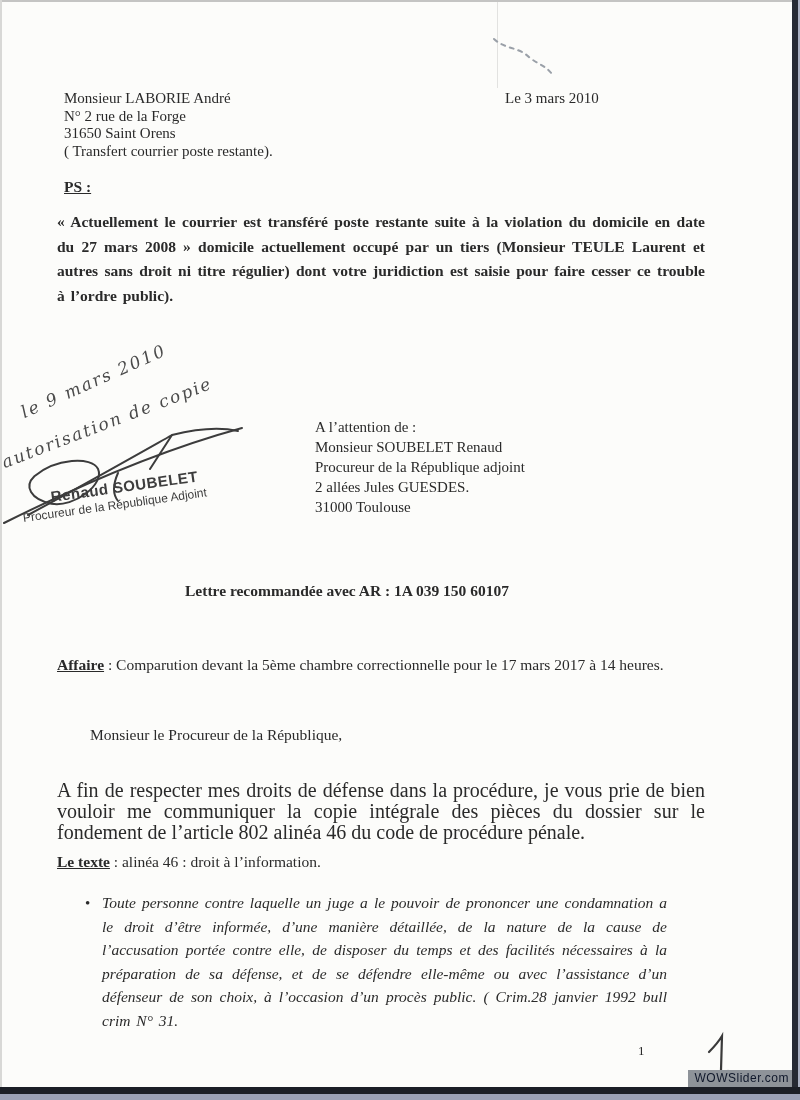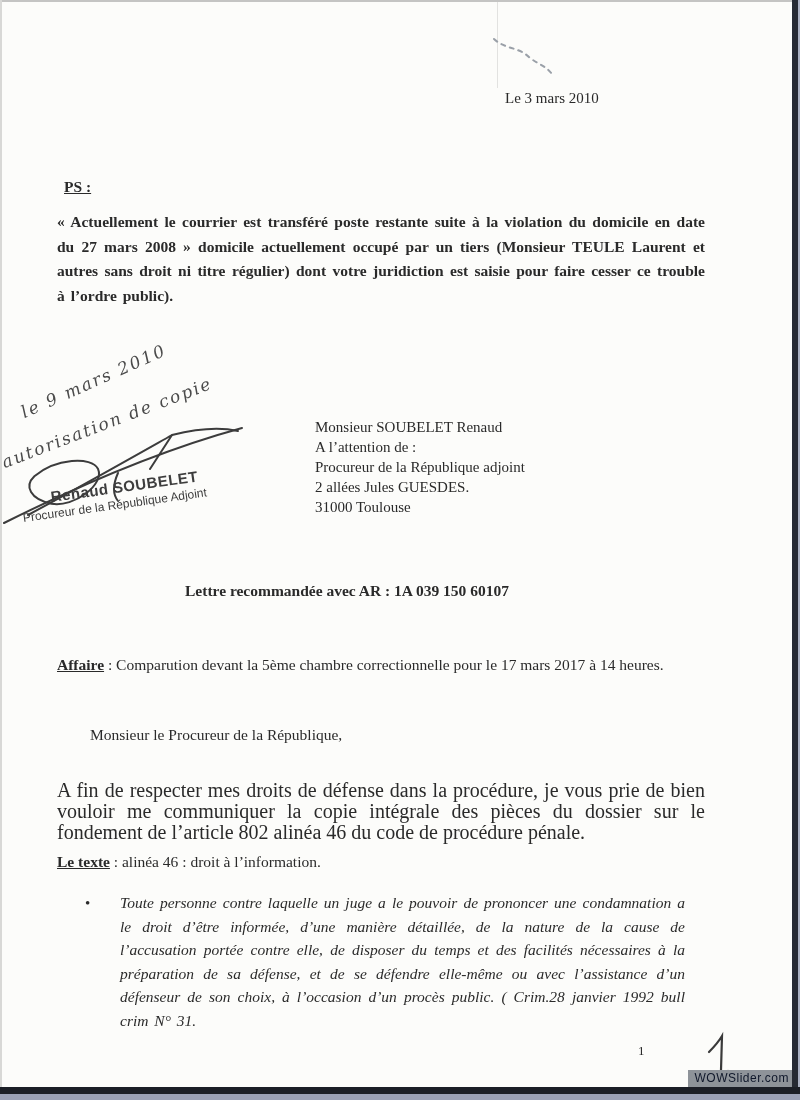--- a/index.html
+++ b/index.html
@@ -41,21 +41,21 @@
   .recipient{position:absolute;left:315px;top:417px;font-size:15px;line-height:20px;}
   .registered{position:absolute;left:185px;top:582px;font-size:15.5px;font-weight:bold;}
   .affaire{position:absolute;left:57px;top:653px;width:645px;font-size:15.5px;line-height:23px;}
   .bu{font-weight:bold;text-decoration:underline;}
   .salutation{position:absolute;left:90px;top:726px;font-size:15.5px;}
   .request{position:absolute;left:57px;top:780px;width:648px;margin:0;
            font-size:20px;line-height:21px;text-align:justify;}
   .law{position:absolute;left:57px;top:853px;font-size:15.5px;}
   .bullet-item{position:absolute;left:85px;top:891px;width:600px;}
   .bullet-glyph{position:absolute;left:0;top:4px;font-size:15px;}
-  .quote{margin:0 0 0 35px;width:565px;font-size:15.5px;font-style:italic;
+  .quote{margin:0 0 0 17px;width:565px;font-size:15.5px;font-style:italic;
          line-height:23.5px;text-align:justify;word-spacing:2px;}
   .page-number{position:absolute;left:638px;top:1043px;font-size:13px;}
   .hw-one-svg{position:absolute;left:700px;top:1030px;}
   .smudge-svg{position:absolute;left:488px;top:30px;}
   .watermark{
     position:absolute;right:5px;bottom:7px;height:23px;padding:0 6px;
     background:#8e9399;color:#0f172a;font-family:"Liberation Sans","DejaVu Sans",sans-serif;
     font-size:12px;line-height:17px;letter-spacing:.5px;
   }
 </style>
@@ -65,20 +65,26 @@
 <div class="page">
 
   <div class="edge-top"></div>
   <div class="edge-left"></div>
   <div class="scan-line-v"></div>
 
   <svg class="smudge-svg" width="70" height="52" viewBox="0 0 70 52">
     <path d="M6,9 C18,20 30,16 42,28 C50,34 58,36 64,44" fill="none" stroke="#9aa0a8" stroke-width="2" stroke-dasharray="4 5" stroke-linecap="round"></path>
   </svg>
 
+  <div class="sender">
+    <div>Monsieur LABORIE André</div>
+    <div>N° 2 rue de la Forge</div>
+    <div>31650 Saint Orens</div>
+    <div>( Transfert courrier poste restante).</div>
+  </div>
 
   <div class="date">Le 3 mars 2010</div>
 
   <div class="ps-label">PS :</div>
   <p class="ps-body">« Actuellement le courrier est transféré poste restante suite à la violation du domicile en date du 27 mars 2008 » domicile actuellement occupé par un tiers (Monsieur TEULE Laurent et autres sans droit ni titre régulier) dont votre juridiction est saisie pour faire cesser ce trouble à l’ordre public).</p>
 
   <div class="hw hw1">le 9 mars 2010</div>
   <div class="hw hw2">autorisation de copie</div>
   <svg class="sig-svg" width="260" height="170" viewBox="0 0 260 170">
     <g fill="none" stroke="#3c3c3c" stroke-width="2" stroke-linecap="round">
@@ -86,22 +92,22 @@
       <path d="M28,140 C80,112 140,78 172,60 L150,94"></path>
       <path d="M36,96 C60,82 96,86 100,100 C104,116 70,134 48,126 C28,118 24,104 36,96 Z" transform="rotate(-10 65 108)"></path>
       <path d="M118,98 q-8,18 0,28"></path>
       <path d="M172,60 C196,54 220,52 238,56"></path>
     </g>
   </svg>
   <div class="stamp stamp-name">Renaud SOUBELET</div>
   <div class="stamp stamp-title">Procureur de la République Adjoint</div>
 
   <div class="recipient">
+    <div>A l’attention de :</div>
     <div>Monsieur SOUBELET Renaud</div>
-    <div>A l’attention de :</div>
     <div>Procureur de la République adjoint</div>
     <div>2 allées Jules GUESDES.</div>
     <div>31000 Toulouse</div>
   </div>
 
   <div class="registered">Lettre recommandée avec AR : 1A 039 150 60107</div>
 
   <div class="affaire"><span class="bu">Affaire</span><span> : Comparution devant la 5ème chambre correctionnelle pour le 17 mars 2017 à 14 heures.</span></div>
 
   <div class="salutation">Monsieur le Procureur de la République,</div>

